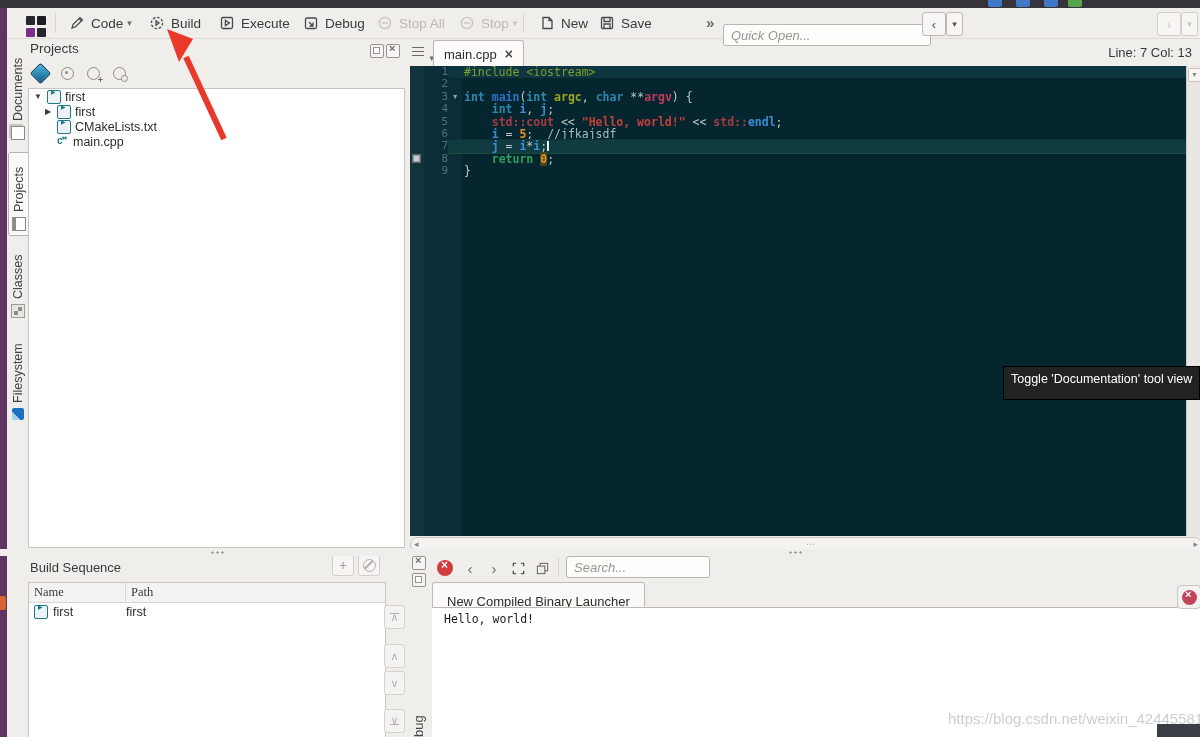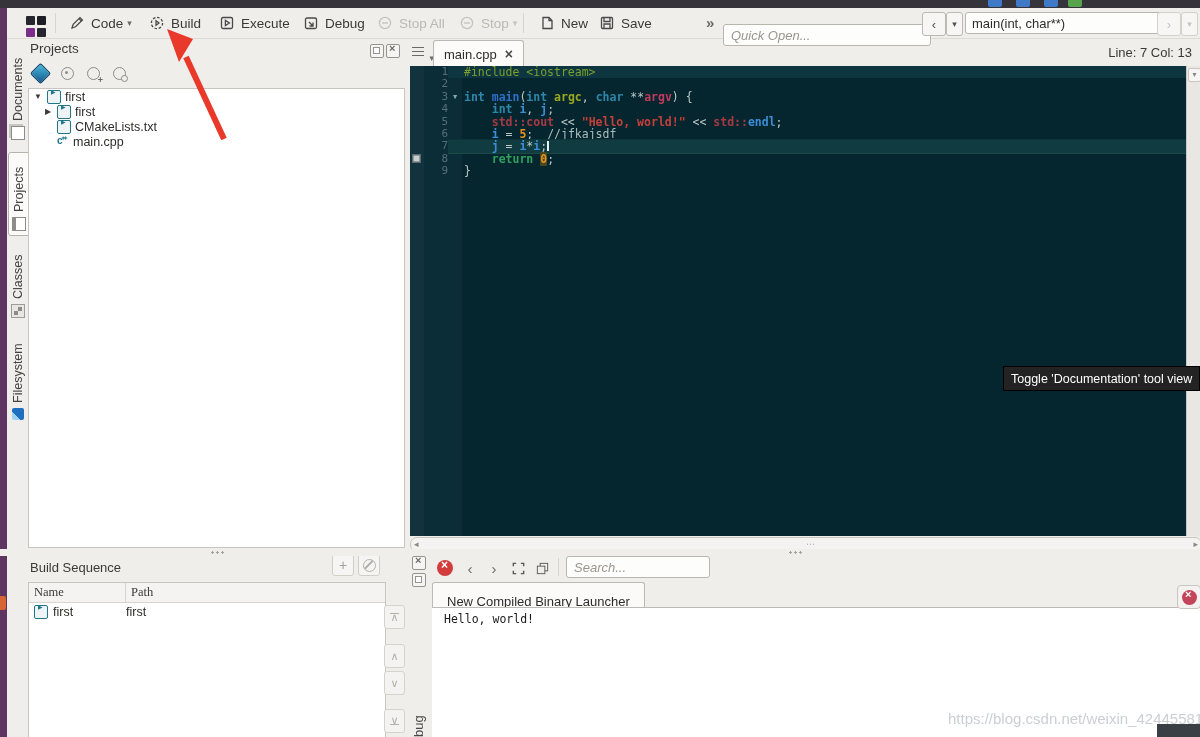--- a/index.html
+++ b/index.html
@@ -123,21 +123,21 @@
   .srch::placeholder{font-style:italic;color:#9a968f;}
   .otab{position:absolute;left:432px;top:582px;height:26px;padding:0 14px;background:#fbfaf9;border:1px solid #bdb9b4;border-bottom:none;
     border-radius:3px 3px 0 0;display:flex;align-items:flex-end;font-size:13px;color:#2e2d2b;}
   .ocontent{position:absolute;left:432px;top:607px;width:768px;height:130px;background:#fff;border-top:1px solid #bdb9b4;}
   .ocontent pre{margin:4px 12px;font-family:"DejaVu Sans Mono",monospace;font-size:11.5px;color:#1a1a1a;}
   .redclose{position:absolute;left:1177px;top:585px;width:22px;height:22px;border:1px solid #c9c5c0;border-radius:4px;background:#f3f2f0;
     display:flex;align-items:center;justify-content:center;}
   .redclose .c{width:15px;height:15px;border-radius:50%;background:var(--close-red);position:relative;}
   .redclose .c:after{content:"×";position:absolute;left:3.5px;top:-2px;color:#fff;font-weight:bold;font-size:11px;}
   
-  .tooltip{position:absolute;left:1003px;top:366px;width:197px;height:25px;background:var(--tooltip-bg);color:#fff;
+  .tooltip{position:absolute;left:1003px;top:366px;width:197px;height:34px;background:var(--tooltip-bg);color:#fff;
     font-size:12.5px;line-height:25px;padding-left:7px;white-space:nowrap;overflow:hidden;border:1px solid #000;box-sizing:border-box;}
   .watermark{position:absolute;left:948px;top:710px;font-size:15px;color:rgba(185,189,196,0.75);white-space:nowrap;z-index:40;}
   .cornerblock{position:absolute;left:1157px;top:724px;width:43px;height:13px;background:#3a3f45;z-index:41;}
   .arrowsvg{position:absolute;left:0;top:0;z-index:50;pointer-events:none;}
   svg.lic *{stroke:#4a4947;stroke-width:1.3;fill:none;}
 </style>
 </head>
 <body>
 
 <div id="screen">
@@ -220,21 +220,20 @@
       <span>Save</span>
     </div>
     <div class="ovfl">»</div>
     <input class="qinput" placeholder="Quick Open..." style="">
     <div class="navbtn" style="left:915px;width:22px">
         <span>‹</span>
       </div>
     <div class="navbtn" style="left:939px;width:15px;font-size:9px">
         <span>▾</span>
       </div>
-    <input class="combo" readonly="" value="main(int, char**)" style="">
     <div class="navbtn disabled" style="left:1150px;width:22px">
         <span>›</span>
       </div>
     <div class="navbtn disabled" style="left:1174px;width:15px;font-size:9px">
         <span>▾</span>
       </div>
   </div>
 
   <div>
       <div class="vtab" style="top: 52px; height: 92px;">

